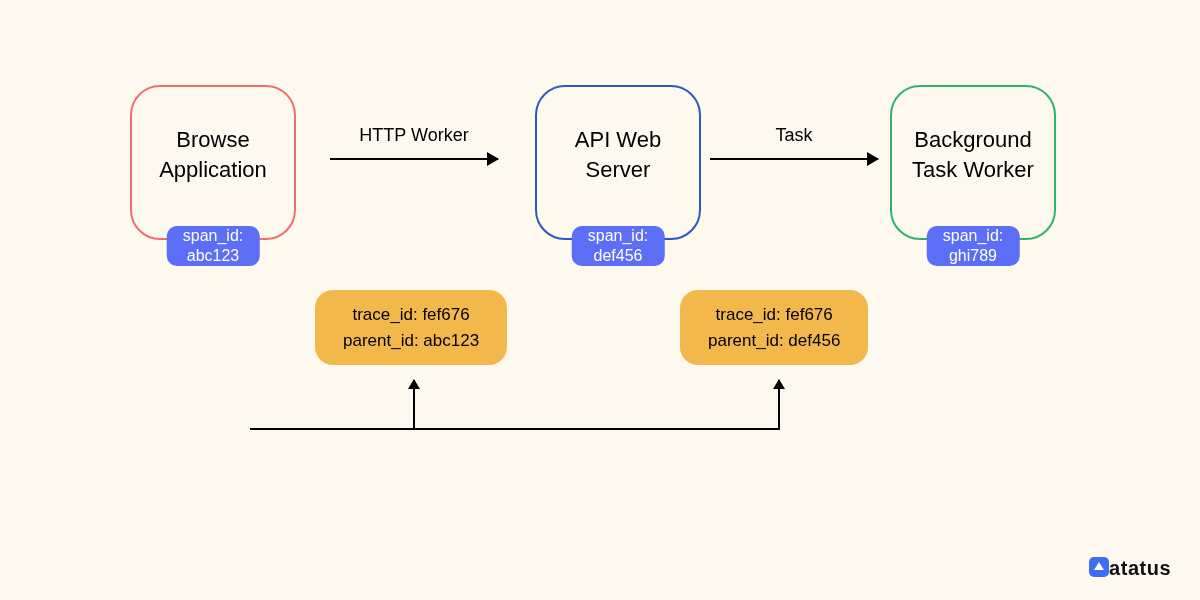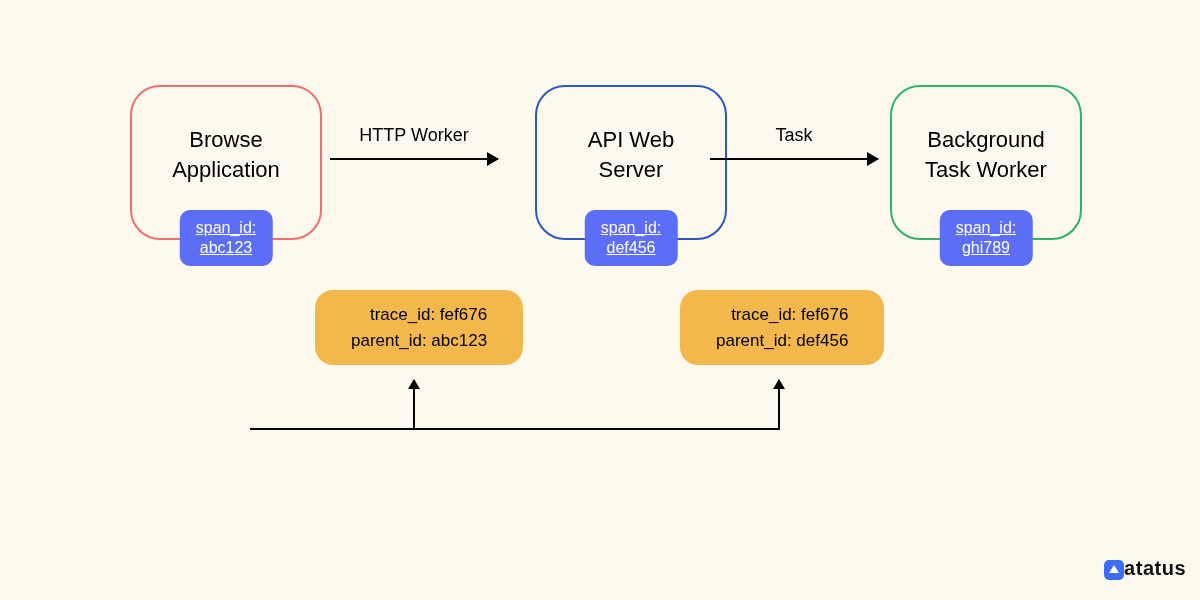--- a/index.html
+++ b/index.html
@@ -13,21 +13,21 @@
     position: relative;
     overflow: hidden;
   }
   .stage {
     position: relative;
     width: 1200px;
     height: 600px;
   }
   .node {
     position: absolute;
-    width: 192px;
+    width: 166px;
     height: 155px;
     border: 2px solid;
     border-radius: 30px;
     background: transparent;
     box-sizing: border-box;
   }
   .node-label {
     position: absolute;
     width: 100%;
     top: 38px;
@@ -39,25 +39,24 @@
   }
   .span-badge {
     position: absolute;
     left: 50%;
     transform: translateX(-50%);
     bottom: -28px;
     background: #5b6ef5;
     color: #fff;
     font-size: 16px;
     line-height: 1.25;
-    padding: 8px 16px;
+    padding: 0 16px;
     border-radius: 10px;
     text-align: center;
     white-space: pre-line;
-    text-decoration: underline;
   }
   .arrow {
     position: absolute;
     height: 2px;
     background: #000;
   }
   .arrow::after {
     content: "";
     position: absolute;
     right: -1px;
@@ -71,24 +70,24 @@
   .arrow-label {
     position: absolute;
     font-size: 18px;
     text-align: center;
     transform: translateX(-50%);
   }
   .context-box {
     position: absolute;
     background: #f3b84b;
     border-radius: 18px;
-    padding: 12px 36px;
+    padding: 12px 28px;
     font-size: 17px;
     line-height: 1.5;
-    text-align: right;
+    text-align: center;
     white-space: pre-line;
     color: #000;
   }
   .trace-label {
     position: absolute;
     font-size: 22px;
     line-height: 1.4;
     text-align: right;
     white-space: pre-line;
   }
@@ -108,24 +107,24 @@
     top: -1px;
     left: 50%;
     transform: translateX(-50%);
     width: 0; height: 0;
     border-bottom: 10px solid #000;
     border-left: 6px solid transparent;
     border-right: 6px solid transparent;
   }
   .brand {
     position: absolute;
-    right: 14px;
+    right: 29px;
     bottom: 20px;
     display: flex;
-    align-items: flex-end;
+    align-items: flex-start;
   }
   .brand-icon {
     width: 20px;
     height: 20px;
     background: #3d6df5;
     border-radius: 5px;
     position: relative;
   }
   .brand-icon::after {
     content: "";

